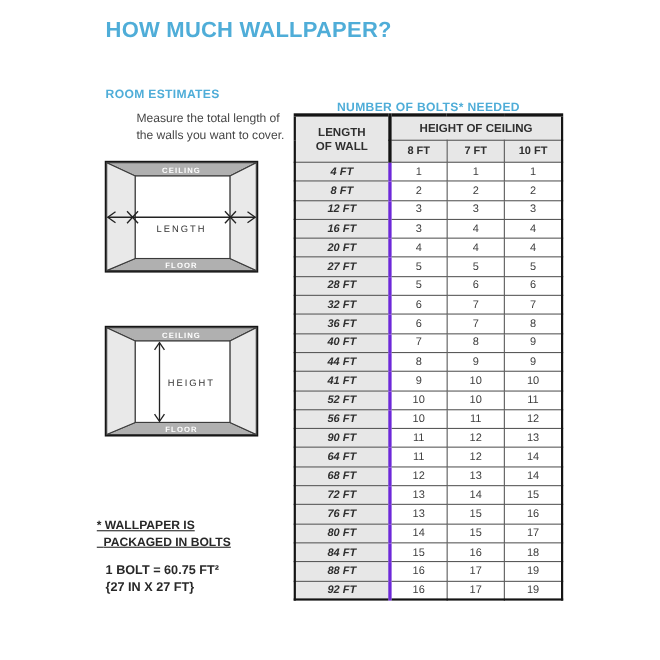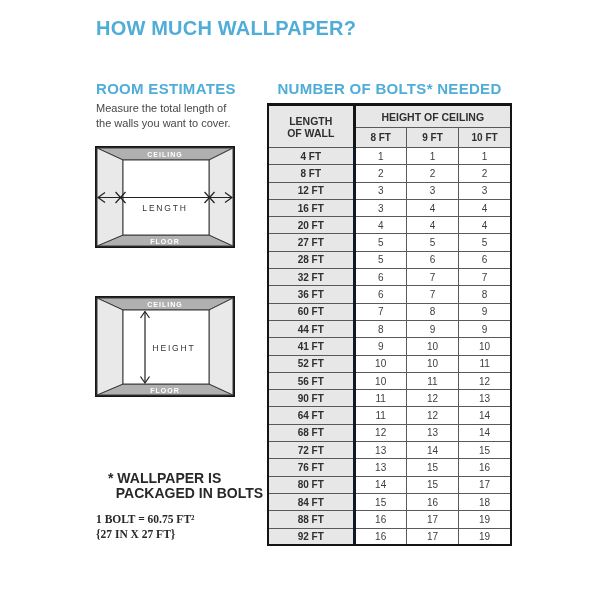--- a/index.html
+++ b/index.html
@@ -10,35 +10,35 @@
     --line:#3a3a3a;
     --ink:#2f2f2f;
   }
   *{margin:0;padding:0;box-sizing:border-box;}
   body{background:#ffffff;font-family:"Liberation Sans", sans-serif;}
   .page{position:relative;width:568px;height:600px;background:#ffffff;overflow:hidden;}
 
   .page-title{position:absolute;left:96px;top:17px;font-size:20px;font-weight:700;
     letter-spacing:.2px;color:var(--accent);}
 
-  .section-heading{position:absolute;font-size:15px;font-weight:700;letter-spacing:.3px;
+  .section-heading{position:absolute;font-size:11px;font-weight:700;letter-spacing:.3px;
     color:var(--accent);}
   .heading-room{left:96px;top:80px;}
-  .heading-bolts{left:267px;top:80px;width:245px;text-align:center;}
+  .heading-bolts{left:267px;top:92px;width:245px;text-align:center;}
 
   .body-text{position:absolute;left:96px;font-size:11px;line-height:14.5px;color:#474747;
     white-space:pre-wrap;}
-  .step1{top:101px;}
+  .step1{top:101px;margin-left:28px;}
   .step2{top:259px;}
   .step3{top:410px;}
 
-  .footnote{position:absolute;left:108px;top:471px;font-size:14px;line-height:15px;
+  .footnote{position:absolute;left:88px;top:471px;font-size:11px;line-height:15px;
+    font-weight:700;color:#282828;white-space:pre-wrap;text-decoration:underline;}
+  .bolt-def{position:absolute;left:96px;top:512px;font-size:11.5px;line-height:15px;
     font-weight:700;color:#282828;white-space:pre-wrap;}
-  .bolt-def{position:absolute;left:96px;top:512px;font-size:11.5px;line-height:15px;
-    font-weight:700;color:#282828;white-space:pre-wrap;font-family:Liberation Serif, serif;}
 
   .diagram{position:absolute;left:95px;}
   .diagram-1{top:146px;}
   .diagram-2{top:296px;}
 
   .room-outline{fill:#ffffff;stroke:#161616;stroke-width:2;}
   .panel-dark{fill:var(--dark-panel);stroke:var(--line);stroke-width:1;}
   .panel-light{fill:var(--light-panel);stroke:var(--line);stroke-width:1;}
   .back-wall{fill:#ffffff;stroke:var(--line);stroke-width:1;}
   .arrow-line{stroke:#222222;stroke-width:1.2;fill:none;}
@@ -50,21 +50,21 @@
     border:2px solid #141414;border-top-width:3px;}
   .bolt-table th,.bolt-table td{border:1px solid #5a5a5a;text-align:center;
     vertical-align:middle;padding:0;}
   .bolt-table thead th{background:var(--cell-gray);font-size:10.5px;font-weight:700;
     color:var(--ink);}
   .bolt-table .col-length{width:86px;border-right:3px solid #141414;white-space:pre-wrap;
     line-height:12px;}
   .bolt-table .group-row th{height:23px;}
   .bolt-table .sub-row th{height:20px;font-size:10px;}
   .bolt-table tbody th{background:var(--cell-gray);font-size:10px;font-weight:700;
-    color:var(--ink);height:17.3px;border-right:3px solid #0f172a;}
+    color:var(--ink);height:17.3px;border-right:3px solid #6d28d9;font-style:italic;}
   .bolt-table tbody td{font-size:10px;color:#3d3d3d;background:#ffffff;}
 </style>
 </head>
 <body>
 
 <div class="page">
 
   <h1 class="page-title">HOW MUCH WALLPAPER?</h1>
 
   <div class="section-heading heading-room">ROOM ESTIMATES</div>
@@ -123,21 +123,21 @@
   <div class="table-wrap">
     <table class="bolt-table">
       <thead>
         <tr class="group-row">
           <th class="col-length" rowspan="2">LENGTH
 OF WALL</th>
           <th colspan="3">HEIGHT OF CEILING</th>
         </tr>
         <tr class="sub-row">
           <th>8 FT</th>
-          <th>9 FT</th>
+          <th>7 FT</th>
           <th>10 FT</th>
         </tr>
       </thead>
       <tbody>
           <tr>
             <th>4 FT</th>
             <td>1</td>
             <td>1</td>
             <td>1</td>
           </tr>
@@ -183,21 +183,21 @@
             <td>7</td>
             <td>7</td>
           </tr>
           <tr>
             <th>36 FT</th>
             <td>6</td>
             <td>7</td>
             <td>8</td>
           </tr>
           <tr>
-            <th>60 FT</th>
+            <th>40 FT</th>
             <td>7</td>
             <td>8</td>
             <td>9</td>
           </tr>
           <tr>
             <th>44 FT</th>
             <td>8</td>
             <td>9</td>
             <td>9</td>
           </tr>

